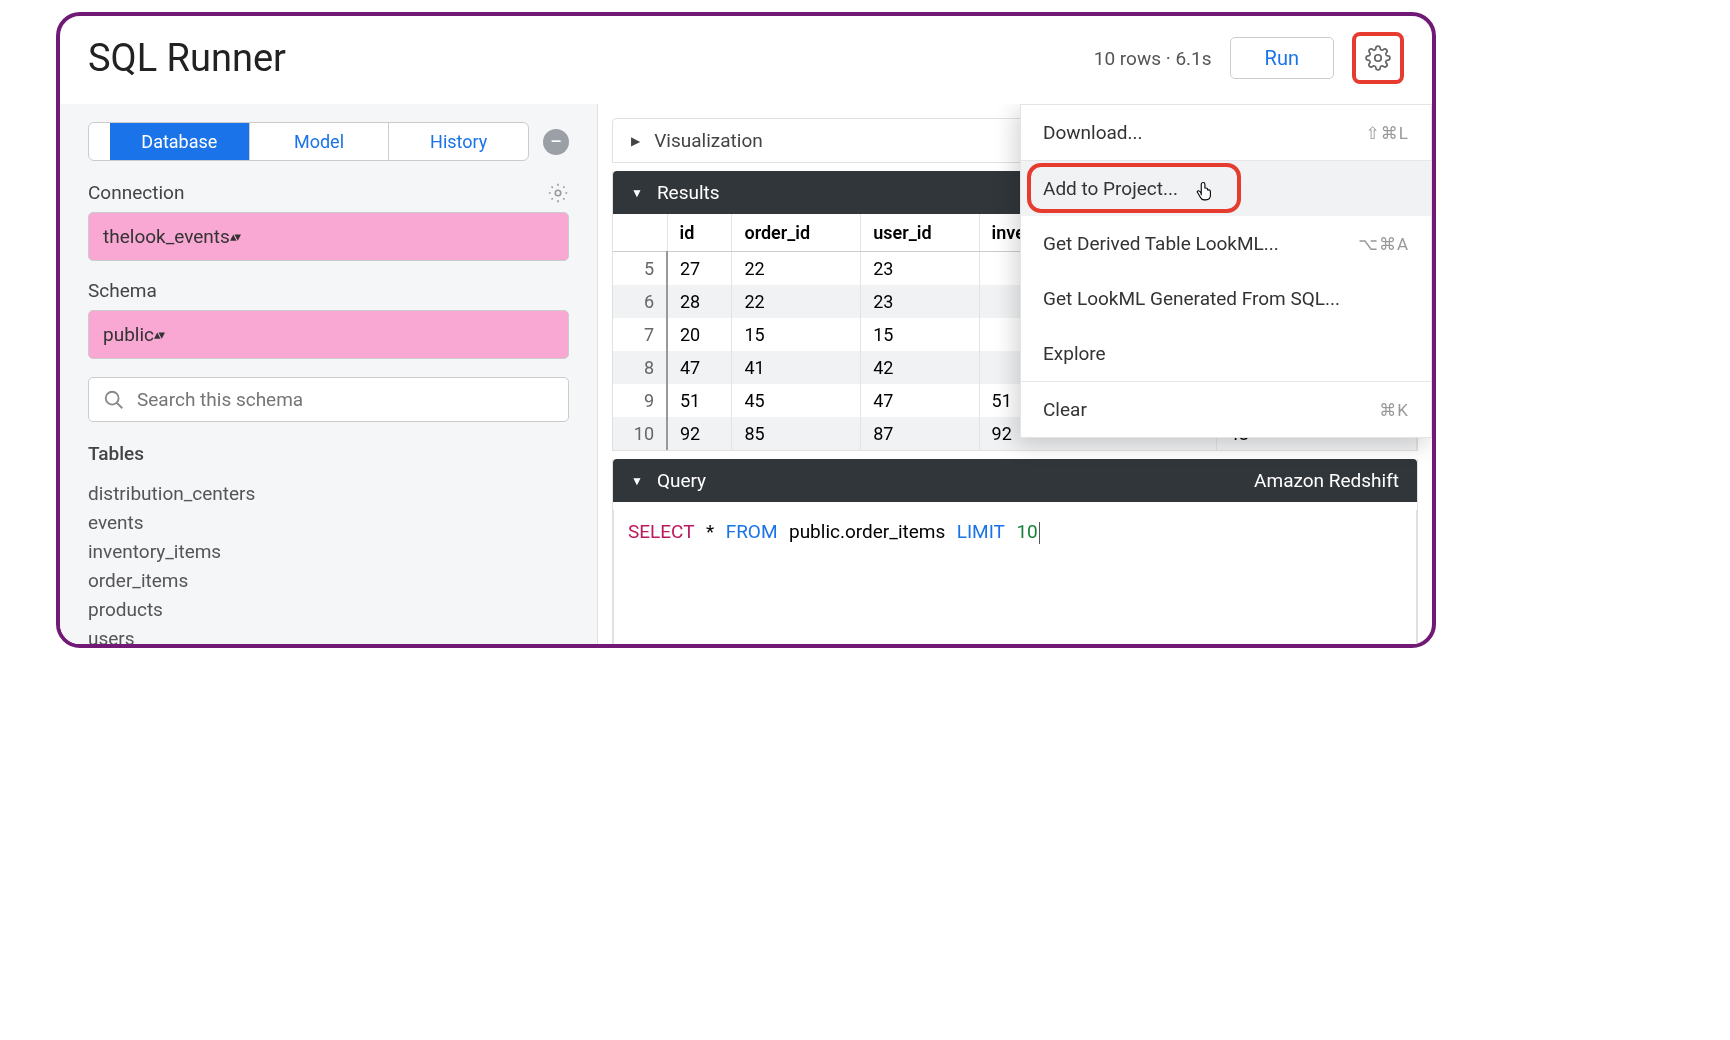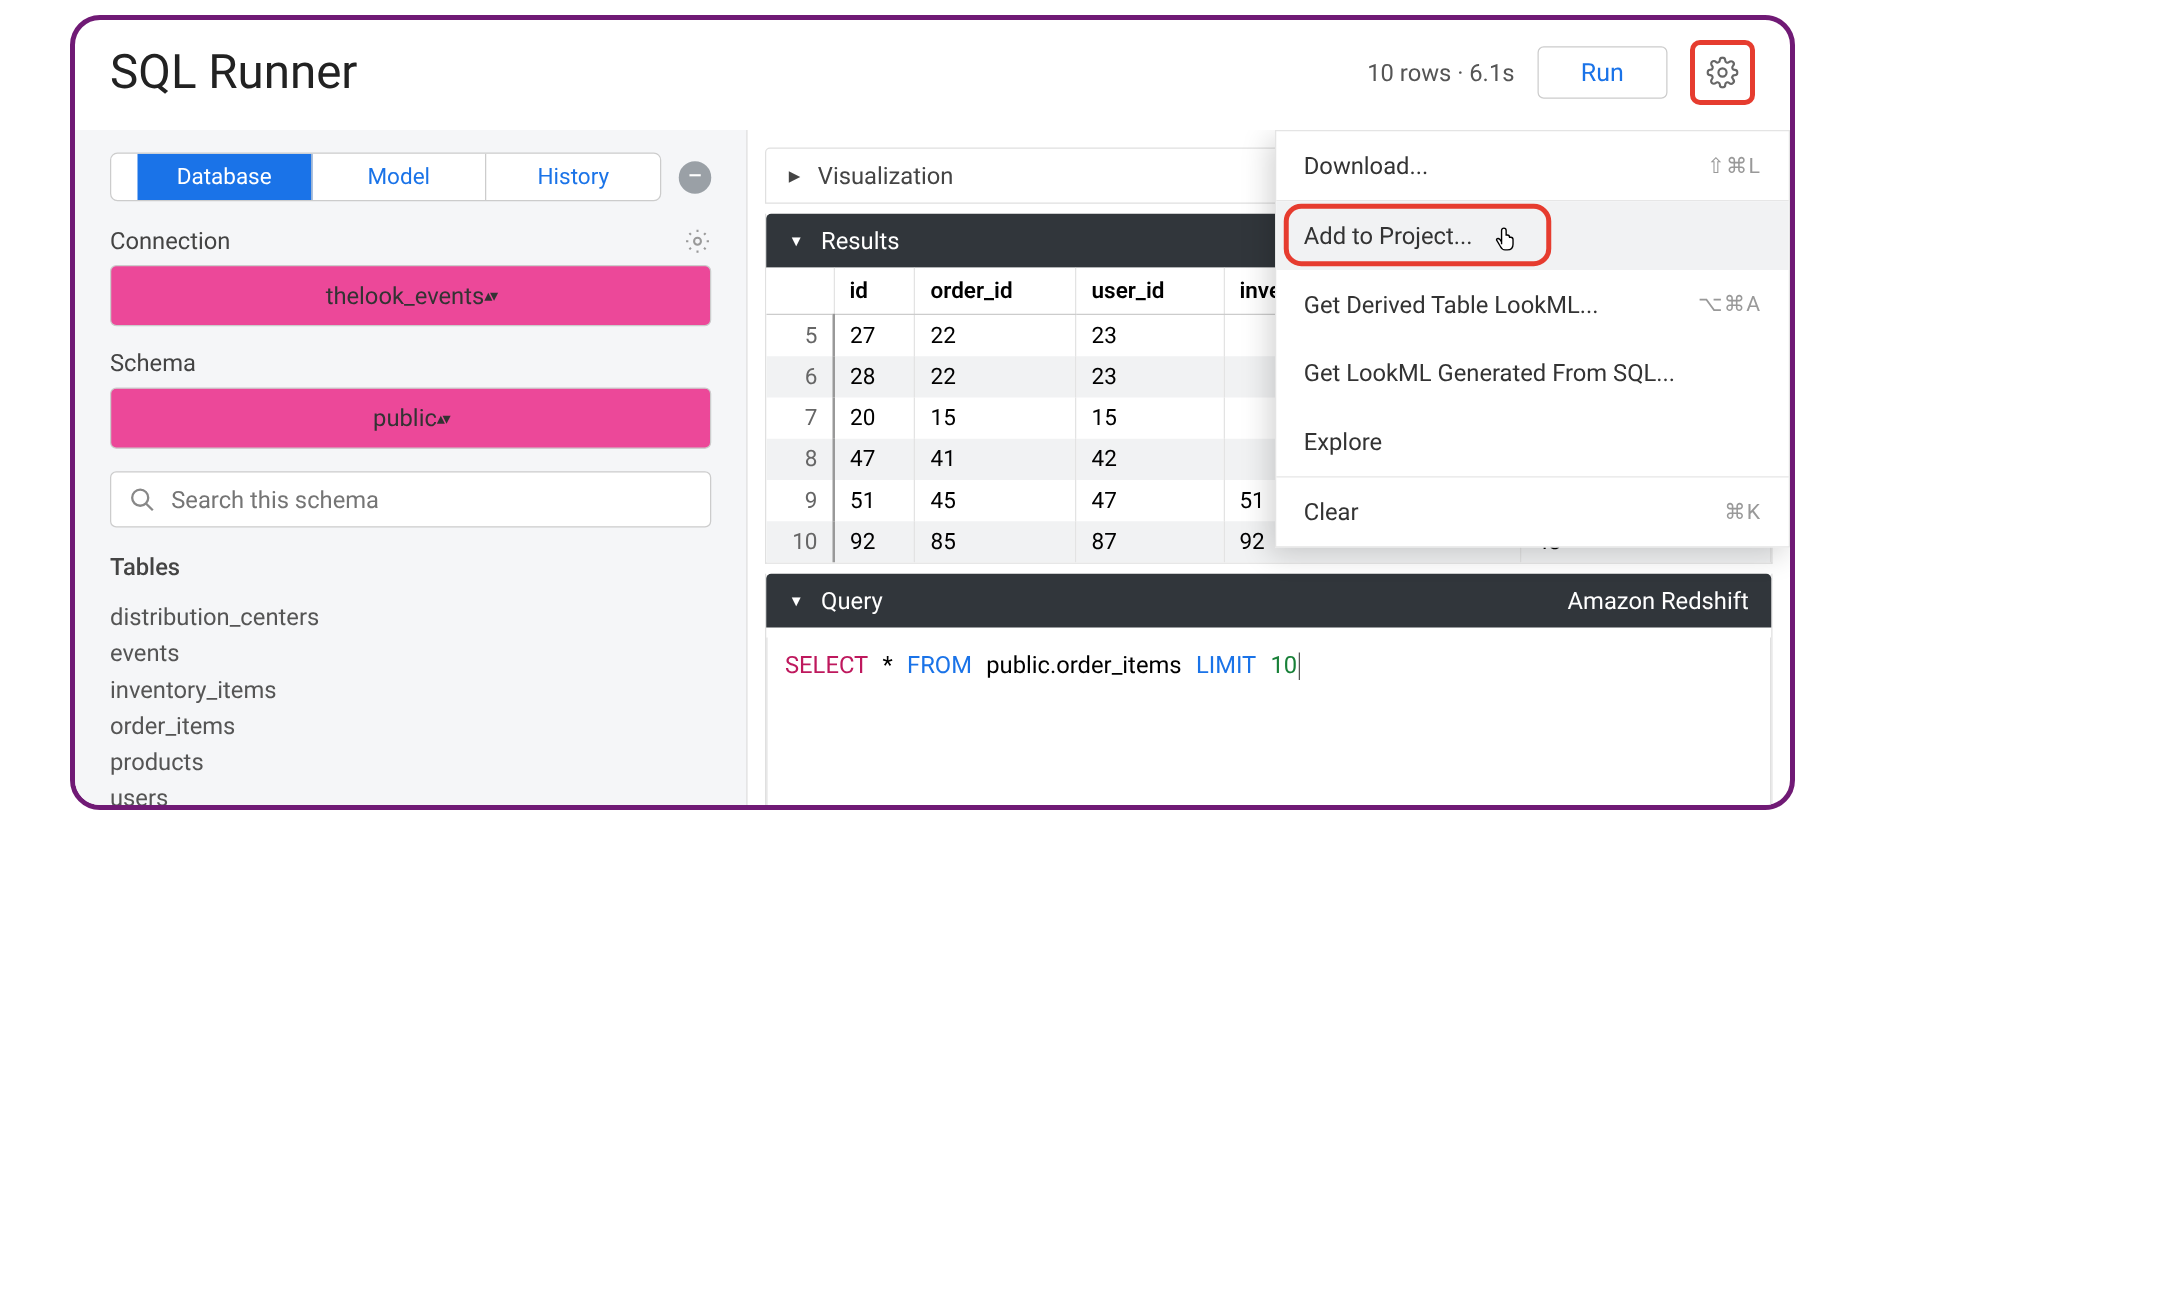--- a/index.html
+++ b/index.html
@@ -17,21 +17,21 @@
   .sidebar { width: 538px; background: #f5f6f8; padding: 18px 28px; position: relative; border-right: 1px solid #e0e0e0; }
   .seg-row { display: flex; align-items: center; gap: 14px; margin-bottom: 20px; }
   .segmented { display: flex; border: 1px solid #ccc; border-radius: 6px; overflow: hidden; background: #fff; flex: 1; padding-left: 21px; }
   .seg { flex: 1; text-align: center; padding: 8px 0; font-size: 18px; color: #1a73e8; cursor: pointer; border-right: 1px solid #ccc; }
   .seg:last-child { border-right: none; }
   .seg.active { background: #1a73e8; color: #fff; }
   .collapse-circle { width: 26px; height: 26px; border-radius: 50%; background: #9aa0a6; color: #fff; display: flex; align-items: center; justify-content: center; font-size: 22px; line-height: 1; cursor: pointer; }
   .conn-row { display: flex; align-items: center; justify-content: space-between; margin-bottom: 8px; }
   .label { font-size: 19px; color: #444; }
   .mini-gear { width: 22px; height: 22px; stroke: #999; fill: none; stroke-width: 1.8; }
-  .select-box { background: #ec4899; border: 1px solid #ccc; border-radius: 5px; padding: 12px 14px; font-size: 19px; color: #333; display: flex; align-items: center; justify-content: center; cursor: pointer; margin-bottom: 18px; }
+  .select-box { background: #f9a8d4; border: 1px solid #ccc; border-radius: 5px; padding: 12px 14px; font-size: 19px; color: #333; display: flex; align-items: center; justify-content: flex-start; cursor: pointer; margin-bottom: 18px; }
   .updown { font-size: 13px; color: #333; letter-spacing: -2px; }
   .search-box { background: #fff; border: 1px solid #ccc; border-radius: 5px; padding: 10px 14px; display: flex; align-items: center; gap: 12px; margin-bottom: 20px; }
   .search-icon { width: 22px; height: 22px; stroke: #888; fill: none; stroke-width: 2; }
   .search-input { border: none; outline: none; font-size: 19px; color: #555; flex: 1; background: transparent; }
   .tables-label { font-size: 19px; color: #444; font-weight: 500; margin-bottom: 14px; }
   .table-list { list-style: none; }
   .table-list li { font-size: 19px; color: #555; padding: 3px 0; cursor: pointer; }
   .main { flex: 1; padding: 14px 14px 20px 14px; position: relative; overflow: hidden; }
   .panel-head { display: flex; align-items: center; gap: 14px; padding: 10px 18px; font-size: 19px; border-radius: 4px 4px 0 0; }
   .panel-head .tri { font-size: 12px; }

